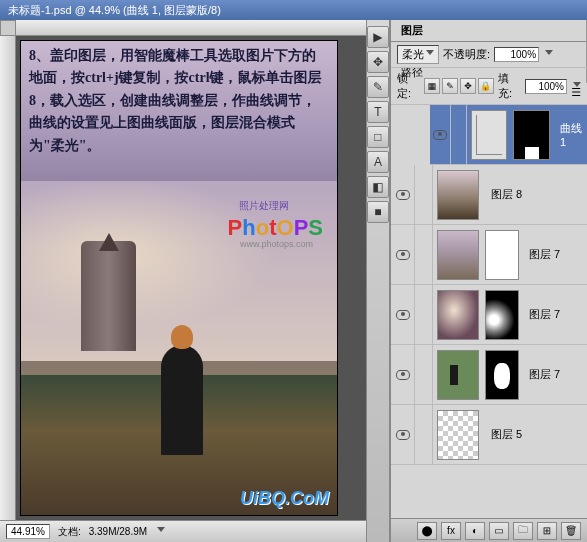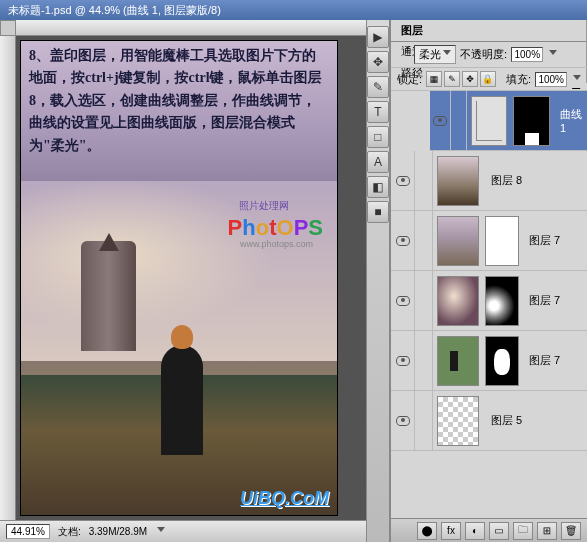--- a/index.html
+++ b/index.html
@@ -16,35 +16,35 @@
 .sky { position: absolute; top: 140px; left: 0; right: 0; height: 180px; background: radial-gradient(ellipse at 30% 40%, rgba(255,240,200,0.6), transparent 50%), linear-gradient(180deg, #b8a8c0, #d8c8c0); }
 .castle { position: absolute; top: 200px; left: 60px; width: 55px; height: 110px; background: linear-gradient(90deg, #6a5a5a, #8a7a7a, #5a4a4a); border-radius: 6px 6px 0 0; }
 .castle::before { content:''; position: absolute; top:-18px; left:50%; transform:translateX(-50%); border:10px solid transparent; border-bottom:18px solid #4a3a3a; }
 .person { position: absolute; bottom: 60px; left: 140px; width: 42px; height: 110px; background: #1a1a1a; border-radius: 50% 50% 0 0 / 20% 20% 0 0; }
 .person::before { content:''; position: absolute; top:-20px; left:50%; transform:translateX(-50%); width:22px; height:24px; background:#c47a3a; border-radius:50% 50% 40% 40%; }
 .ground { position: absolute; bottom:0; left:0; right:0; height:140px; background: linear-gradient(180deg, #3a4a3a, #6a5a3a 40%, #4a3a2a); }
 .logo { position: absolute; top: 174px; right: 14px; font-size: 22px; font-weight: bold; }
 .logo .p1 { color:#e03030; } .logo .p2 { color:#2a7ae0; } .logo .p3 { color:#e0a030; } .logo .p4 { color:#e03030; } .logo .p5 { color:#8a2ae0; } .logo .p6 { color:#2aa050; }
 .logo-sub { position: absolute; top: 158px; right: 48px; font-size: 10px; color:#6a4aaa; }
 .logo-url { position: absolute; top: 198px; right: 24px; font-size: 9px; color:#888; }
-.watermark { position: absolute; bottom: 6px; right: 8px; color:#3a9aea; font-weight: bold; font-size: 18px; font-style: italic; text-shadow: 1px 1px 0 #fff; text-decoration: underline; }
+.watermark { position: absolute; bottom: 6px; right: 8px; color:#3a9aea; font-weight: bold; font-size: 18px; font-style: italic; text-shadow: 1px 1px 0 #fff; }
 .statusbar { position: absolute; bottom: 0; left: 0; right: 0; height: 22px; background: linear-gradient(#e8e8e8,#c8c8c8); border-top: 1px solid #888; display: flex; align-items: center; padding: 0 6px; font-size: 10px; gap: 8px; }
 .zoom-box { border: 1px inset #999; padding: 1px 4px; background: #fff; }
 .chevron { display:inline-block; width:0; height:0; border:4px solid transparent; border-top:5px solid #555; margin-left:2px; vertical-align:middle; }
 .toolstrip { width: 26px; background: linear-gradient(#d8d8d8,#bababa); border-left: 1px solid #888; border-right: 1px solid #888; padding-top: 6px; display: flex; flex-direction: column; align-items: center; gap: 3px; }
 .tool { width: 22px; height: 22px; background: linear-gradient(#e8e8e8,#c0c0c0); border: 1px solid #888; border-radius: 2px; display:flex; align-items:center; justify-content:center; font-size: 12px; color:#333; }
 .panel { flex: 1; background: #d6d6d6; border-left: 1px solid #888; display: flex; flex-direction: column; }
 .panel-tabs { display: flex; background: #c8c8c8; border-bottom: 1px solid #888; height: 22px; flex-direction: column; }
 .tab { padding: 3px 10px; font-size: 11px; border-right: 1px solid #999; cursor: pointer; }
 .tab.active { background: #d6d6d6; font-weight: bold; }
 .tab-menu { margin-left:auto; padding:3px 6px; }
 .panel-row { display: flex; align-items: center; padding: 3px 6px; gap: 4px; border-bottom: 1px solid #bbb; font-size: 11px; }
 .panel-row .label { font-size: 11px; }
-.select-box { border: 1px inset #999; background: #eaeaea; padding: 1px 4px; font-size: 11px; display:flex; align-items:center;margin-left:17px; }
-.num-box { border: 1px inset #999; background: #fff; padding: 1px 2px; font-size: 10px; width: 32px; text-align: right; }
+.select-box { border: 1px inset #999; background: #eaeaea; padding: 1px 4px; font-size: 11px; display:flex; align-items:center; }
+.num-box { border: 1px inset #999; background: #fff; padding: 1px 2px; font-size: 10px; width: 45px; text-align: right; }
 .lock-icons { display:flex; gap:2px; }
 .lock-icons .ic { width:16px; height:16px; border:1px solid #999; background:linear-gradient(#f0f0f0,#d0d0d0); font-size:9px; display:flex; align-items:center; justify-content:center; }
 .layers { flex: 1; overflow-y: auto; background: #d6d6d6; }
 .layer-item { display: flex; align-items: center; border-bottom: 1px solid #bbb; min-height: 60px; }
 .layer-item.selected { background: #5a7ab8; color: #fff; margin-left: 39px; }
 .vis-col { width: 24px; display:flex; align-items:center; justify-content:center; border-right:1px solid #bbb; align-self:stretch; }
 .eye { width:14px; height:10px; border:1px solid #555; border-radius:60% / 100%; position:relative; }
 .eye::after { content:''; position:absolute; top:1px; left:4px; width:4px; height:4px; background:#555; border-radius:50%; }
 .link-col { width: 18px; border-right:1px solid #bbb; align-self:stretch; }
 .thumb { width: 42px; height: 50px; border: 1px solid #888; margin: 4px; background: #fff; position: relative; overflow:hidden; }

